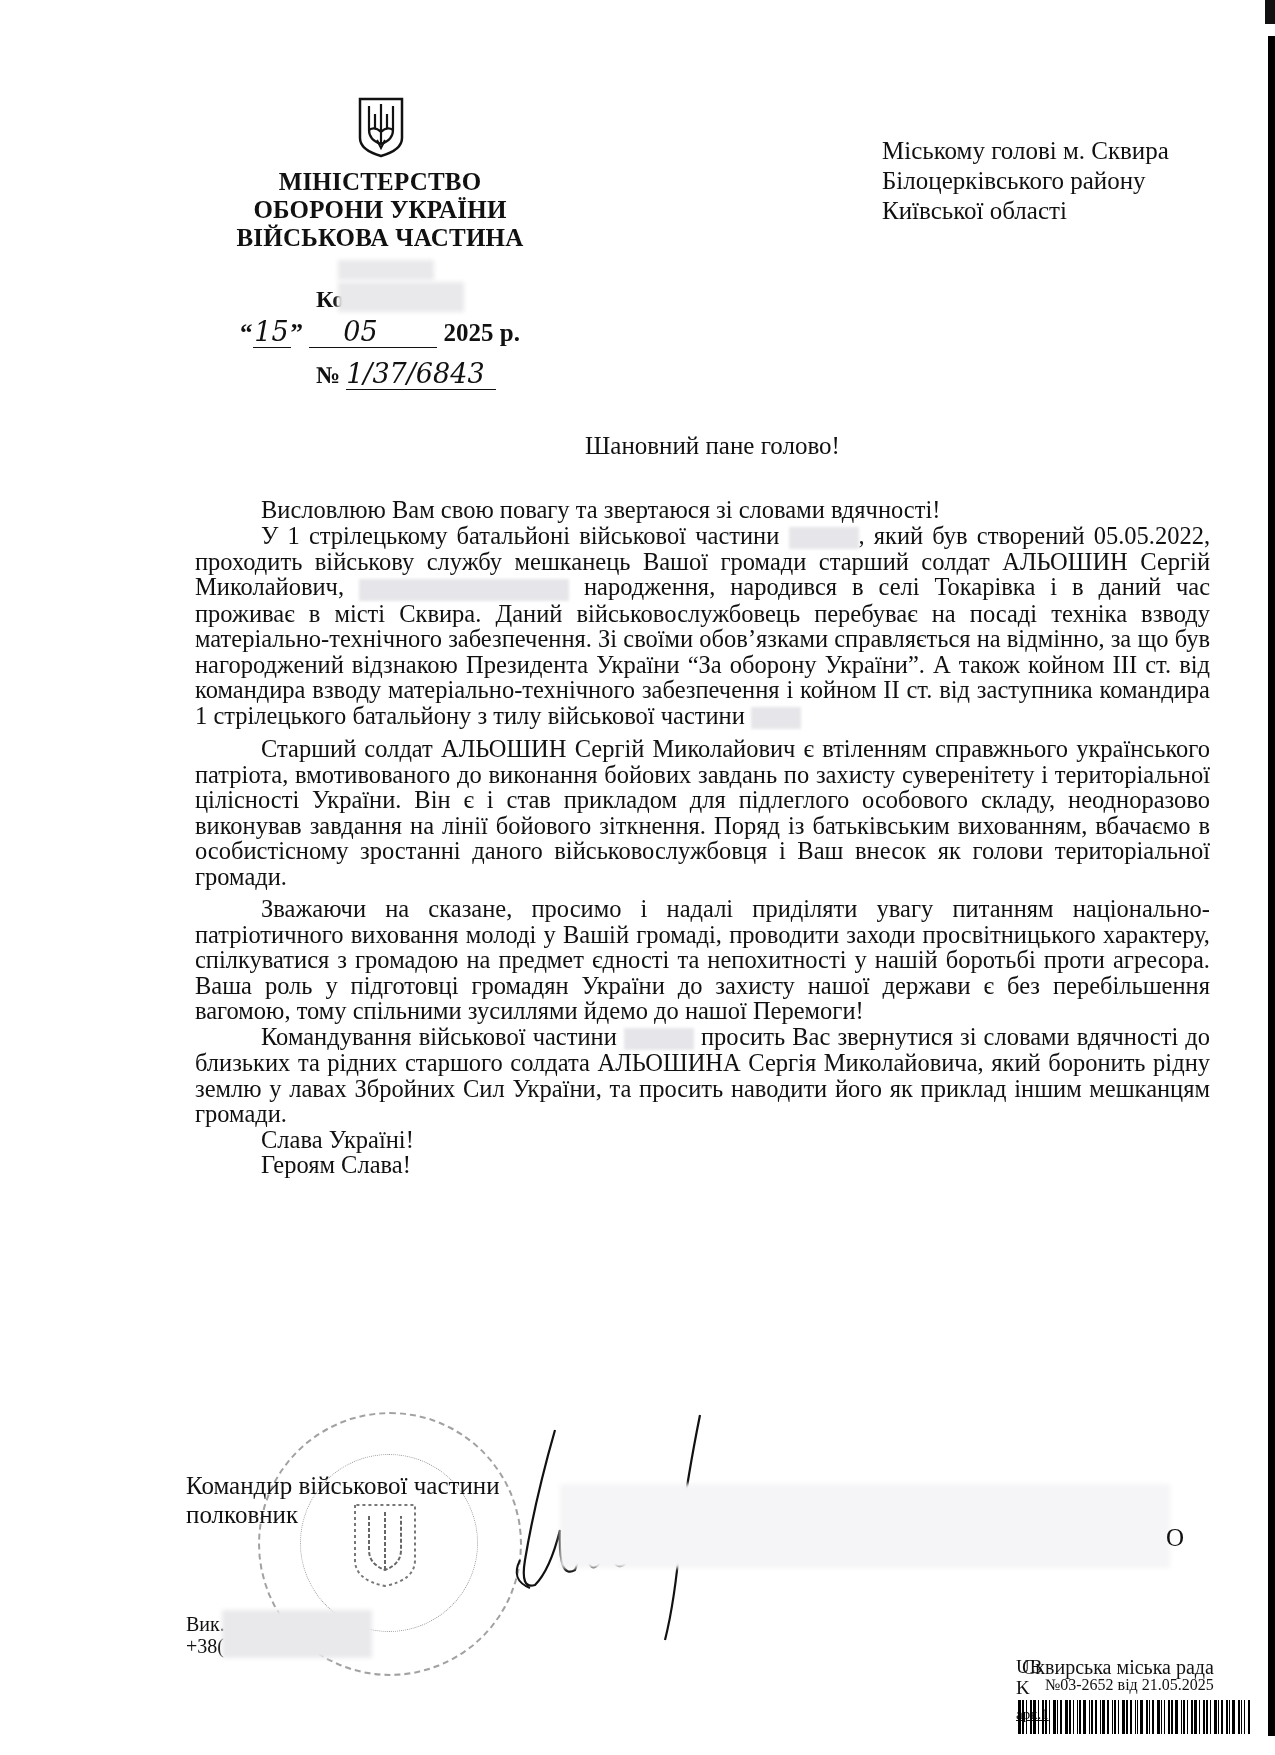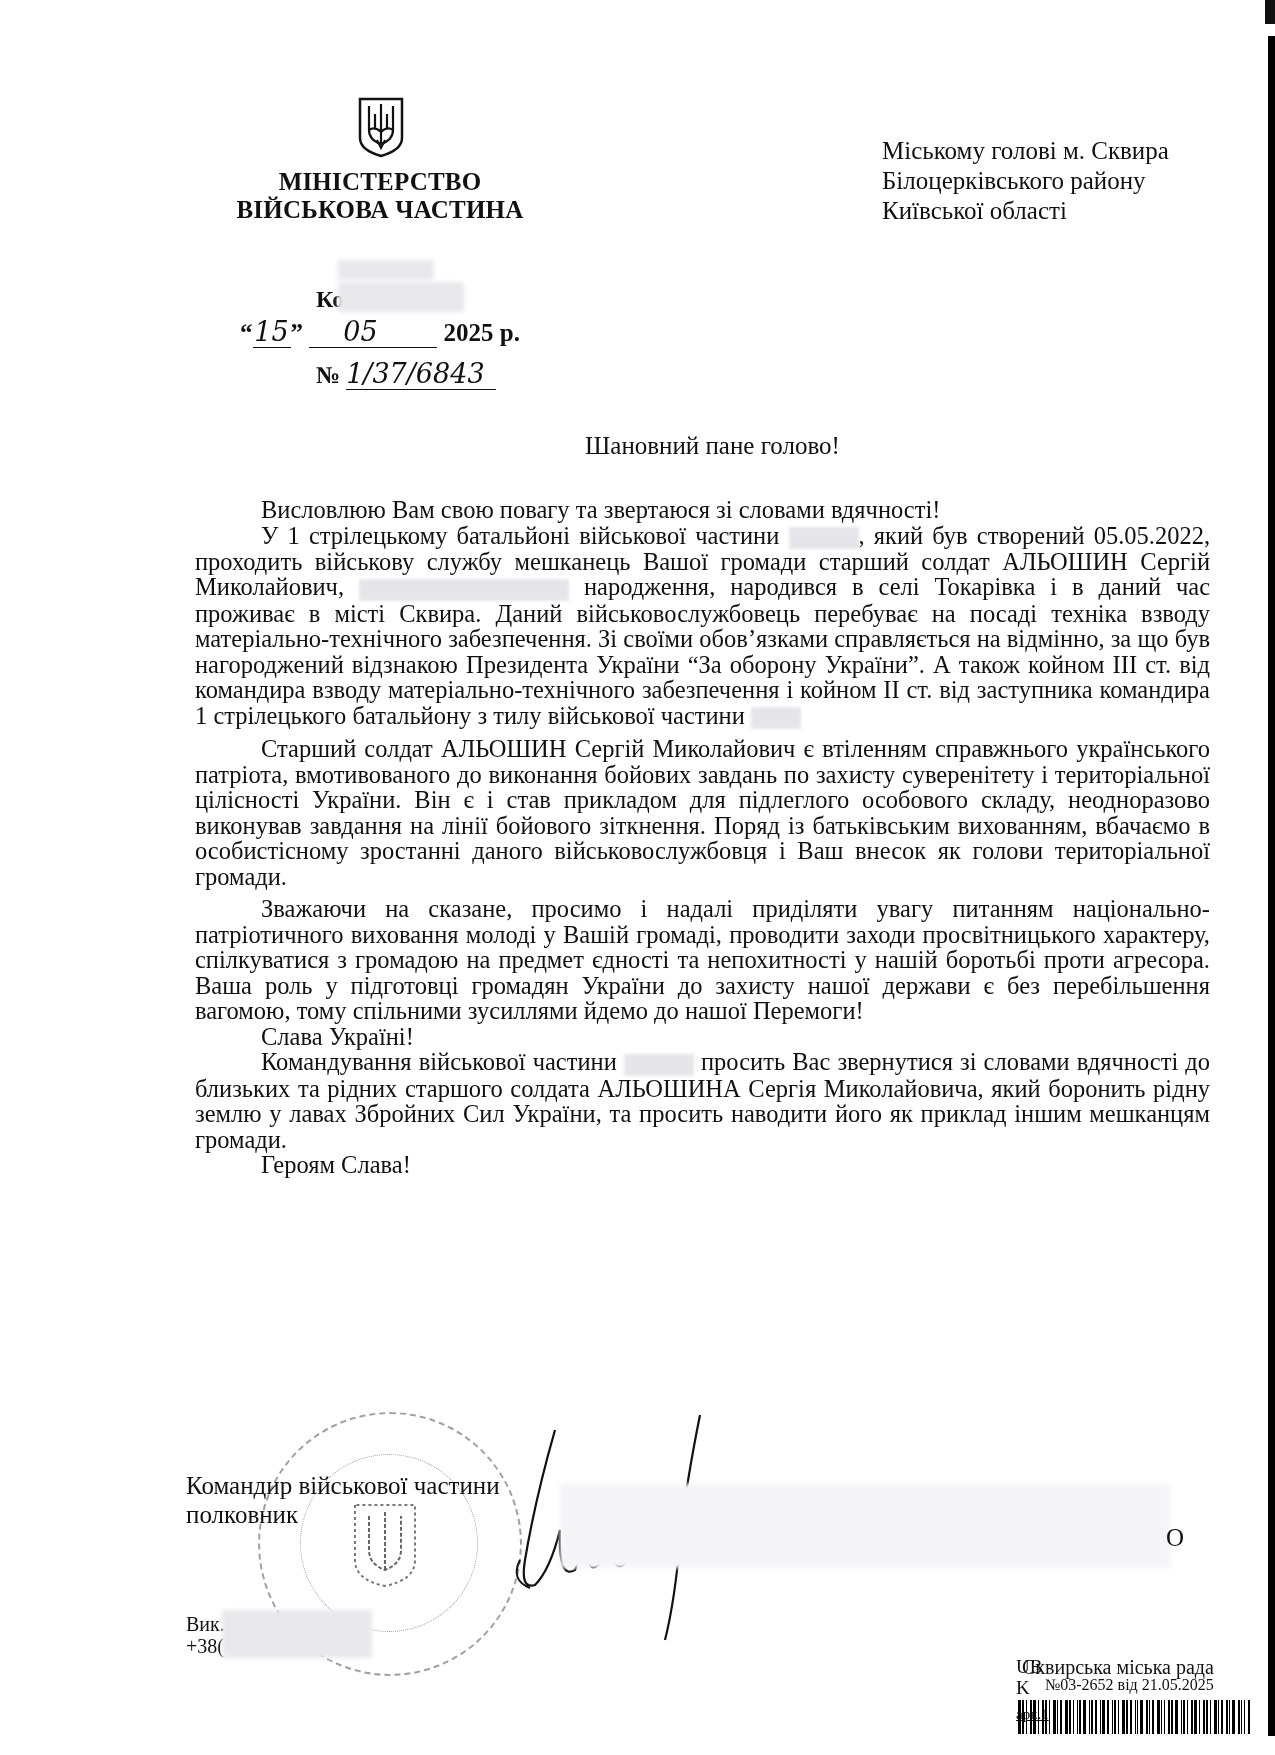--- a/index.html
+++ b/index.html
@@ -56,20 +56,21 @@
 <div class="edge-strip"></div>
 
 <svg class="abs emblem" viewBox="0 0 50 62">
   <path d="M4 3 H46 V42 Q46 54 25 60 Q4 54 4 42 Z" fill="none" stroke="#111" stroke-width="2.5"></path>
   <path d="M25 8 V48 M13 10 V34 Q13 44 25 48 Q37 44 37 34 V10 M13 34 Q19 30 25 36 Q31 30 37 34 M19 18 V32 M31 18 V32" fill="none" stroke="#111" stroke-width="2.2"></path>
   <path d="M21 44 L25 52 L29 44" fill="none" stroke="#111" stroke-width="2"></path>
 </svg>
 
 <div class="abs org">
   <div>МІНІСТЕРСТВО</div>
+  <div>ОБОРОНИ УКРАЇНИ</div>
   <div>ВІЙСЬКОВА ЧАСТИНА</div>
 </div>
 <div class="redact" style="left:338px;top:260px;width:96px;height:20px;"></div>
 <div class="abs city">Ко</div>
 <div class="redact" style="left:338px;top:282px;width:126px;height:30px;"></div>
 
 <div class="abs date-line">
   <span>“</span><span class="underline-fill hand" style="width:38px;">15</span><span>”</span>
   <span class="underline-fill hand" style="width:128px;text-align:left;padding-left:34px;box-sizing:border-box;">05</span>
   <span>2025 р.</span>
@@ -94,26 +95,26 @@
     <span>У 1 стрілецькому батальйоні військової частини</span>
     <span class="blur-inline" style="width:70px;"></span><span>, який був створений 05.05.2022, проходить військову службу мешканець Вашої громади старший солдат АЛЬОШИН Сергій Миколайович,</span>
     <span class="blur-inline" style="width:210px;"></span>
     <span>народження, народився в селі Токарівка і в даний час проживає в місті Сквира. Даний військовослужбовець перебуває на посаді техніка взводу матеріально-технічного забезпечення. Зі своїми обов’язками справляється на відмінно, за що був нагороджений відзнакою Президента України “За оборону України”. А також койном III ст. від командира взводу матеріально-технічного забезпечення і койном II ст. від  заступника командира 1 стрілецького батальйону з тилу військової частини</span>
     <span class="blur-inline" style="width:50px;"></span>
   </p>
   <div class="gap"></div>
   <p class="ind">Старший солдат АЛЬОШИН Сергій Миколайович є втіленням справжнього українського патріота, вмотивованого до виконання бойових завдань по захисту суверенітету і територіальної цілісності України. Він є і став прикладом для підлеглого особового складу, неодноразово виконував завдання на лінії бойового зіткнення. Поряд із батьківським вихованням, вбачаємо в особистісному зростанні даного військовослужбовця і Ваш внесок як голови територіальної громади.</p>
   <div class="gap"></div>
   <p class="ind">Зважаючи на сказане, просимо і надалі приділяти увагу питанням національно-патріотичного виховання молоді у Вашій громаді, проводити заходи просвітницького характеру, спілкуватися з громадою на предмет єдності та непохитності у нашій боротьбі проти агресора. Ваша роль у підготовці громадян України до захисту нашої держави є без перебільшення вагомою, тому спільними зусиллями йдемо до нашої Перемоги!</p>
-  <p class="ind">Слава Україні!</p>
   <p class="ind">
     <span>Командування військової частини</span>
     <span class="blur-inline" style="width:70px;"></span>
     <span>просить Вас звернутися зі словами вдячності до близьких та рідних старшого солдата АЛЬОШИНА Сергія Миколайовича, який боронить рідну землю у лавах Збройних Сил України, та просить наводити його як приклад іншим мешканцям громади.</span>
   </p>
+  <p class="ind">Слава Україні!</p>
   <p class="ind">Героям Слава!</p>
 </div>
 
 <div class="abs stamp"></div>
 <div class="abs stamp-inner"></div>
 <svg class="abs" style="left:345px;top:1500px;width:80px;height:90px;" viewBox="0 0 80 90">
   <path d="M10 5 V60 Q10 80 40 86 Q70 80 70 60 V5 Z" fill="none" stroke="#777" stroke-width="2" stroke-dasharray="3 3"></path>
   <path d="M40 12 V70 M24 16 V50 Q24 64 40 70 Q56 64 56 50 V16" fill="none" stroke="#666" stroke-width="2" stroke-dasharray="4 2"></path>
 </svg>
 <svg class="abs sig" viewBox="0 0 240 240">

